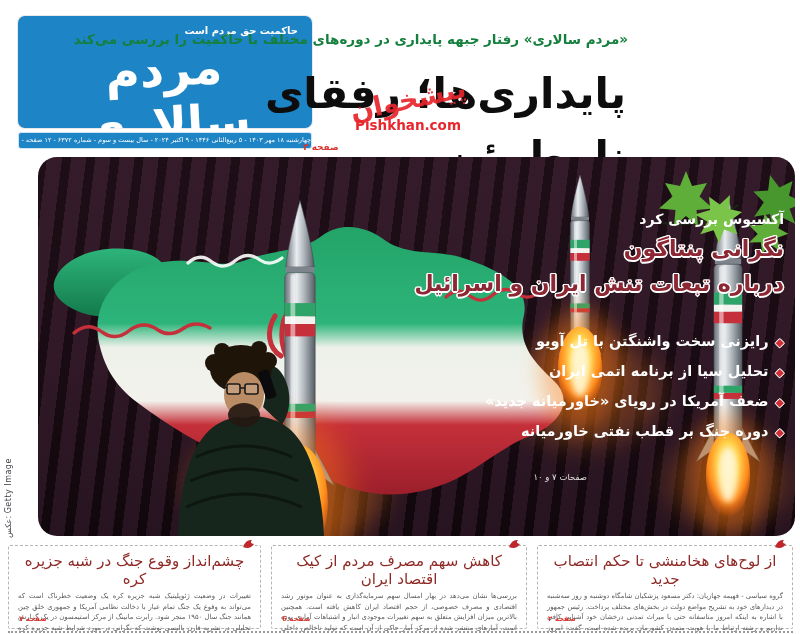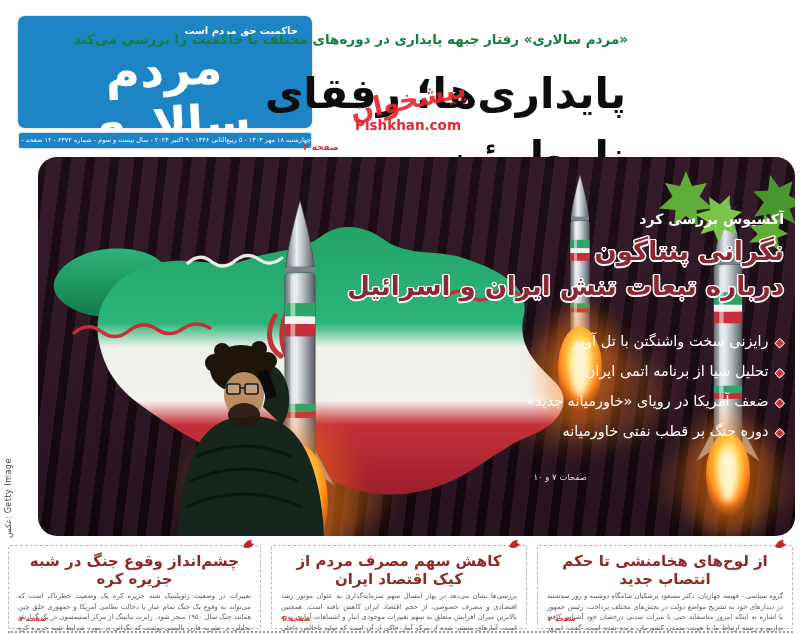--- a/index.html
+++ b/index.html
@@ -34,42 +34,42 @@
   
   .photo { position:absolute; left:38px; top:157px; width:757px; height:379px;
            border-radius:19px; overflow:hidden;
            background:
              repeating-linear-gradient(97deg, rgba(0,0,0,.30) 0 9px, rgba(86,50,74,.25) 9px 24px),
              linear-gradient(180deg,#2a1420 0%, #24101b 55%, #170a12 100%);
   }
   .photo svg.scene { position:absolute; inset:0; }
 
   .ph-kicker { position:absolute; right:11px; top:54px; color:#fff; font-size:14px; font-weight:bold; }
-  .ph-head { position:absolute; right:11px; text-align:right; font-size:26px; font-weight:bold;
+  .ph-head { position:absolute; right:11px; text-align:right; font-size:22px; font-weight:bold;
              color:#8c2733; line-height:1.2;
              text-shadow:-1.5px 0 #fff,1.5px 0 #fff,0 -1.5px #fff,0 1.5px #fff,
                          -1px -1px #fff,1px 1px #fff,-1px 1px #fff,1px -1px #fff; }
   .ph-head.l1 { top:79px; }
   .ph-head.l2 { top:114px; }
   .ph-bullets { position:absolute; right:11px; top:170px; text-align:right; color:#fff;
-                font-size:14.5px; font-weight:normal; line-height:29px; }
+                font-size:14.5px; font-weight:bold; line-height:29px; }
   .blt { color:#cf3038; font-size:11px; margin-left:7px;
          text-shadow:-1px 0 #fff,1px 0 #fff,0 -1px #fff,0 1px #fff; }
   .ph-pagesref { position:absolute; right:208px; top:315px; color:#e4dede; font-size:8.5px; }
 
   .photo-credit { position:absolute; left:4px; top:398px; height:140px; width:14px;
                   writing-mode:vertical-rl; transform:rotate(180deg);
                   font-size:8px; color:#44404a; letter-spacing:.5px; }
 
   
   .nbox { position:absolute; top:545px; height:84px; width:256px; background:#fff;
           border:1px dashed #b5b5b5; border-radius:2px; }
   .nbox.r { left:537px; } .nbox.m { left:271px; } .nbox.l { left:8px; width:253px; }
   .nbox-title { margin-top:6px; padding:0 10px; text-align:center; font-size:15px;
-                font-weight:bold; color:#8e2a26; }
+                font-weight:normal; color:#8e2a26; }
   .nbox-body { padding:3px 9px 0 9px; font-size:6.8px; line-height:1.55; color:#5a5a5a;
                text-align:justify; }
   .nbox-pageref { position:absolute; left:10px; bottom:5px; color:#d6342e;
                   font-size:7px; font-weight:bold;margin-top:35px; }
   .nbox-glyph { position:absolute; top:-8px; right:3px; width:15px; height:13px; }
 
   .bottom-dots { position:absolute; left:8px; top:631px; width:785px;
                  border-top:2px dotted #9a9a9a; }
 </style>
 </head>

